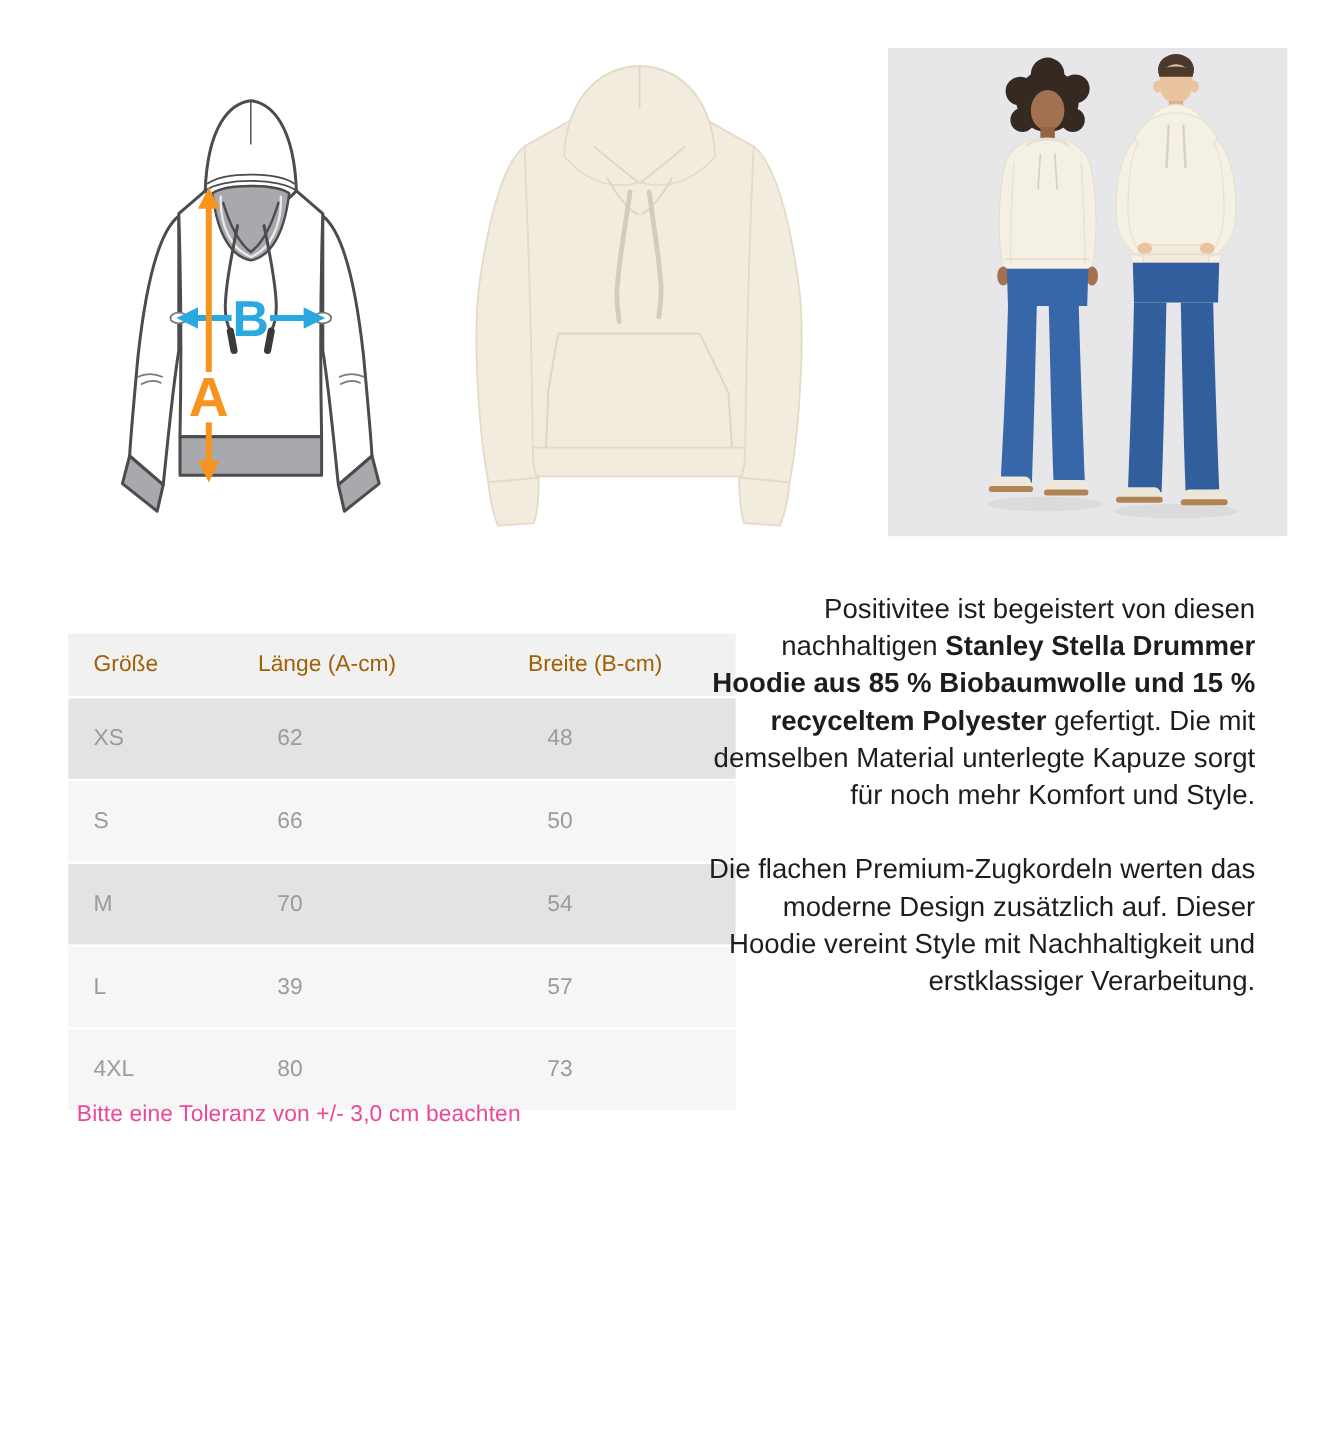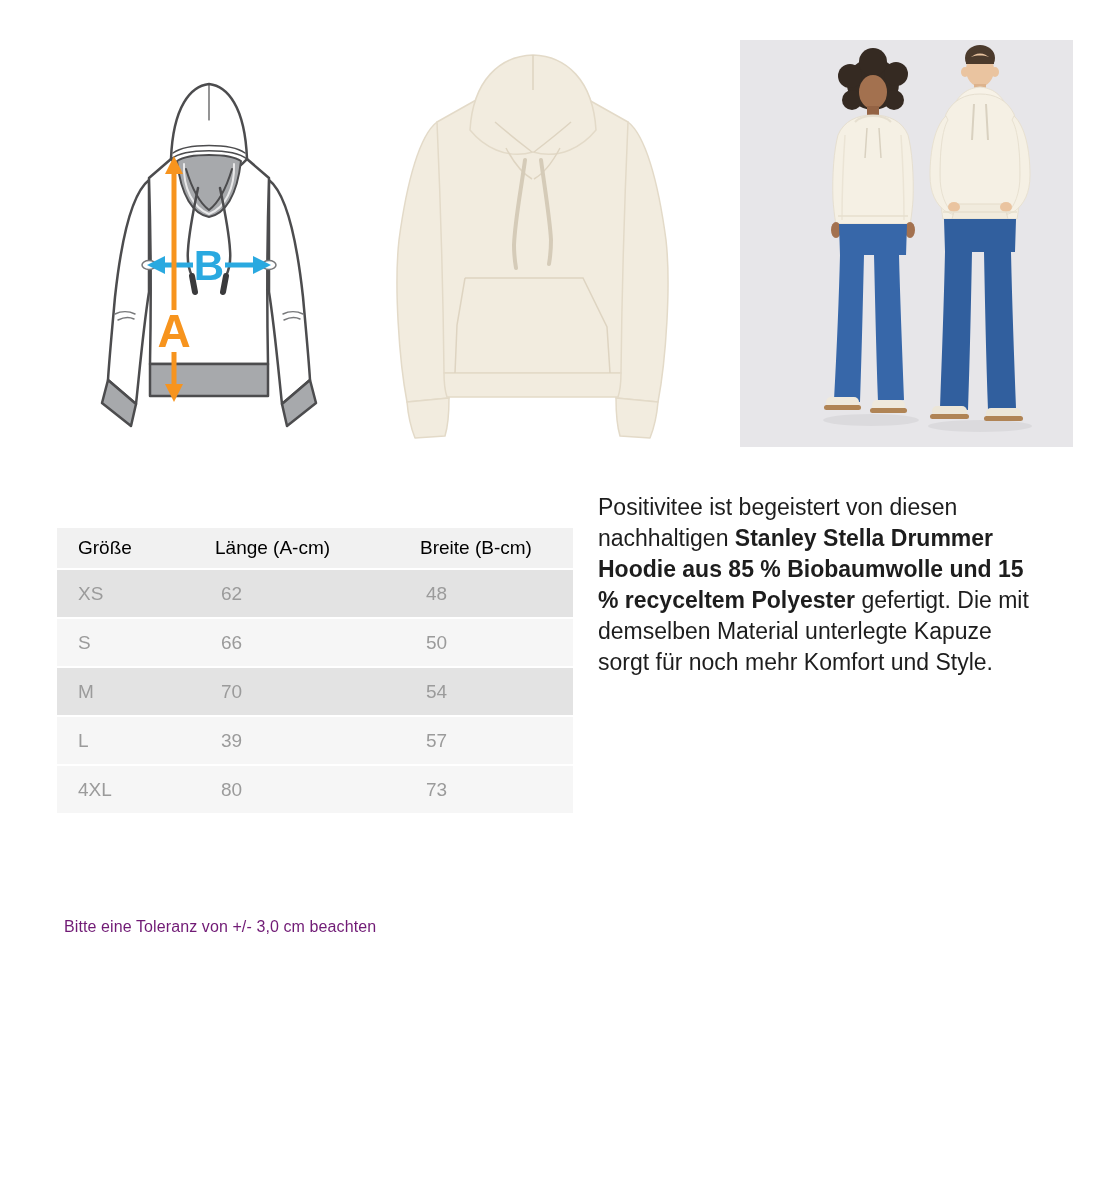--- a/index.html
+++ b/index.html
@@ -6,33 +6,33 @@
   body { font-family:"Liberation Sans", sans-serif; }
   .canvas { position:relative; width:1100px; height:1200px; background:#ffffff; overflow:hidden; }
 
   
   .diagram   { position:absolute; left:85px;  top:62px; }
   .product   { position:absolute; left:375px; top:40px; }
   .models    { position:absolute; left:740px; top:40px; }
 
   
   .size-table { position:absolute; left:57px; top:526px; border-collapse:separate; border-spacing:0 2px; font-size:19px; }
-  .size-table th { background:#f1f1f1; color:#000000; font-weight:400; text-align:left; height:40px; padding:0; }
-  .size-table td { color:#9b9b9b; height:35px; padding:6px; }
+  .size-table th { background:#f1f1f1; color:#a16207; font-weight:400; text-align:left; height:52px; padding:0; }
+  .size-table td { color:#9b9b9b; height:35px; padding:16px; }
   .size-table tr.dark  td { background:#e3e3e3; }
   .size-table tr.light td { background:#f6f6f6; }
   .col-size { width:158px; padding-left:21px !important; box-sizing:border-box; }
   .col-len  { width:193px; }
   .col-wid  { width:141px; }
 
-  .tolerance-note { position:absolute; left:64px; top:918px; font-size:16px; color:#701a75; letter-spacing:0.1px; }
+  .tolerance-note { position:absolute; left:64px; top:918px; font-size:19px; color:#ec4899; letter-spacing:0.1px; }
 
   
   .description { position:absolute; left:580px; top:492px; width:466px; font-size:23px; line-height:31px; color:#1d1d1d; }
-  .description p { margin:0 0 31px 18px; white-space:pre-wrap; }
+  .description p { margin:0 0 31px 0; white-space:pre-wrap;text-align:right; }
   .description b { font-weight:700; }
 
   svg text.measure-label { font-family:"Liberation Sans", sans-serif; font-weight:700; }
 </style>
 </head>
 <body>
 
 <div class="canvas">
 
   <svg class="diagram" width="248" height="368" viewBox="0 0 248 368">
@@ -211,15 +211,16 @@
         <td class="col-len">80</td>
         <td class="col-wid">73</td>
       </tr>
     </tbody>
   </table>
 
   <div class="tolerance-note">Bitte eine Toleranz von +/- 3,0 cm beachten</div>
 
   <div class="description">
     <p><span>Positivitee ist begeistert von diesen nachhaltigen </span><b>Stanley Stella Drummer Hoodie aus 85 % Biobaumwolle und 15 % recyceltem Polyester</b><span> gefertigt. Die mit demselben Material unterlegte Kapuze sorgt für noch mehr Komfort und Style.</span></p>
+    <p> Die flachen Premium-Zugkordeln werten das moderne Design zusätzlich auf. Dieser Hoodie vereint Style mit Nachhaltigkeit und erstklassiger Verarbeitung.</p>
   </div>
 
 </div>
 
 </body></html>

